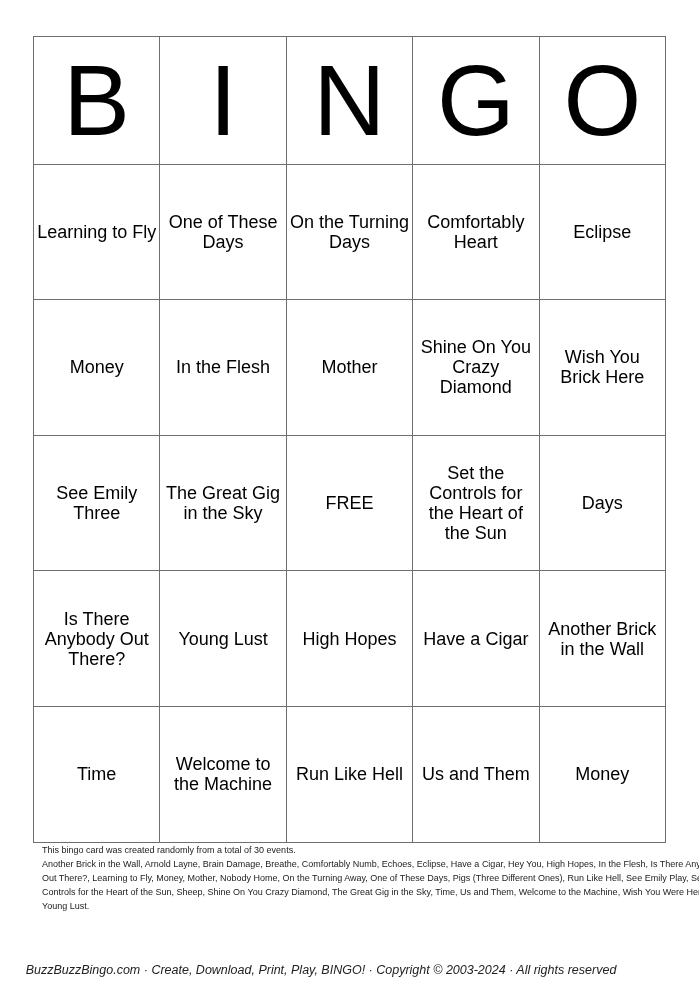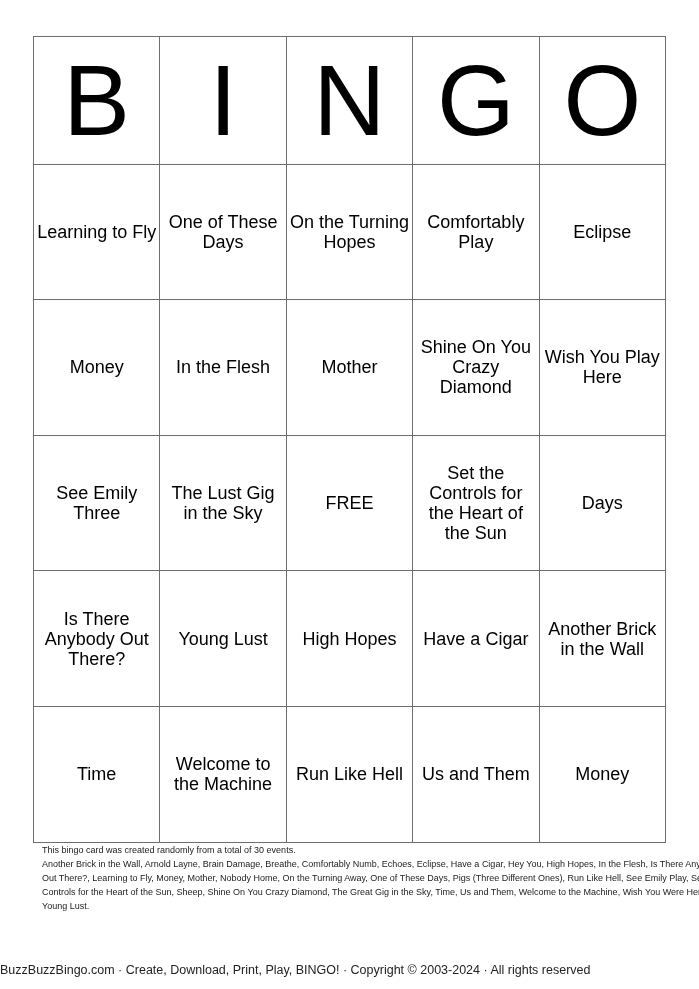--- a/index.html
+++ b/index.html
@@ -1,51 +1,51 @@
 <!DOCTYPE html>
 <html><head>
 <meta charset="utf-8">
 <style>
   html, body { margin:0; padding:0; background:#ffffff; }
   body { width:699px; height:989px; position:relative; overflow:hidden; font-family:"Liberation Sans", sans-serif; color:#000; }
   .grid { position:absolute; left:33px; top:36px; width:633px; height:760px; border-collapse:collapse; table-layout:fixed; }
   .grid td { border:1px solid #6e6e6e; text-align:center; vertical-align:middle; padding:4px 3px; width:126.6px; height:126.6px; font-size:18px; line-height:20px; }
   .grid th { border:1px solid #6e6e6e; text-align:center; vertical-align:middle; font-weight:normal; font-size:100px; line-height:100px; height:126.6px; padding:0; }
   .info { position:absolute; left:10px; top:843px; width:680px; font-size:9px; line-height:14px; color:#222;margin-left:32px; }
-  .footer { position:absolute; left:0; width:642px; top:963px; font-size:12.5px; color:#222; }
+  .footer { position:absolute; left:0; width:642px; top:963px; text-align:center; font-size:12.5px; color:#222;font-style:italic; }
 </style>
 </head>
 <body>
 
 <table class="grid">
   <tbody>
       <tr>
     <th>B</th>
     <th>I</th>
     <th>N</th>
     <th>G</th>
     <th>O</th>
   </tr>
   <tr>
     <td>Learning to Fly</td>
     <td>One of These Days</td>
-    <td>On the Turning Hopes</td>
-    <td>Comfortably Play</td>
+    <td>On the Turning Days</td>
+    <td>Comfortably Heart</td>
     <td>Eclipse</td>
   </tr>
   <tr>
     <td>Money</td>
     <td>In the Flesh</td>
     <td>Mother</td>
     <td>Shine On You Crazy Diamond</td>
-    <td>Wish You Play Here</td>
+    <td>Wish You Brick Here</td>
   </tr>
   <tr>
     <td>See Emily Three</td>
-    <td>The Lust Gig in the Sky</td>
+    <td>The Great Gig in the Sky</td>
     <td>FREE</td>
     <td>Set the Controls for the Heart of the Sun</td>
     <td>Days</td>
   </tr>
   <tr>
     <td>Is There Anybody Out There?</td>
     <td>Young Lust</td>
     <td>High Hopes</td>
     <td>Have a Cigar</td>
     <td>Another Brick in the Wall</td>

